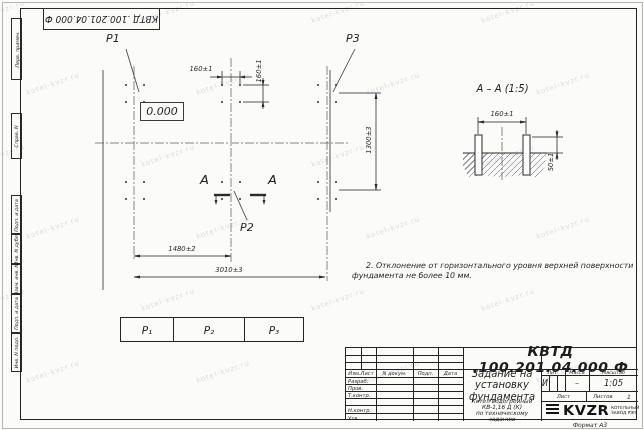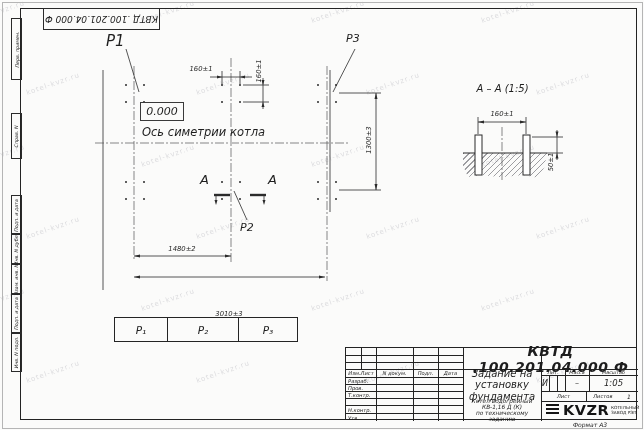--- a/index.html
+++ b/index.html
@@ -14,21 +14,21 @@
       white-space:nowrap;font-style:normal;letter-spacing:1px;}
   .side-box{position:absolute;border:1px solid #2a2a2a;display:flex;align-items:center;justify-content:center;}
   .side-box span{transform:rotate(-90deg);white-space:nowrap;font-size:4.8px;font-style:italic;color:#222;}
   .dot{position:absolute;width:2.4px;height:2.4px;border-radius:50%;background:#2b2b2b;}
   .tb-line{position:absolute;background:#232323;}
   .tb-txt{position:absolute;font-style:italic;color:#1d1d1d;}
   #hatch{position:absolute;left:463px;top:153px;width:84px;height:25px;
      background:repeating-linear-gradient(135deg,rgba(80,80,88,.55) 0 .9px,transparent .9px 4.2px);
      clip-path:polygon(0% 0%,100% 0%,97% 55%,90% 100%,72% 88%,45% 97%,22% 88%,6% 96%,0% 50%);}
   #logo-bars{background:repeating-linear-gradient(180deg,#141414 0 2.1px,transparent 2.1px 4.2px);}
-  table.loads{position:absolute;left:114px;top:317px;border-collapse:collapse;}
+  table.loads{position:absolute;left:120px;top:317px;border-collapse:collapse;}
   table.loads td{border:1.2px solid #242424;text-align:center;font-style:italic;
      font-size:10.5px;color:#1d1d1d;padding:0;}
   .note{font-size:7.8px;line-height:1.28;font-style:italic;color:#232323;text-indent:14px;white-space:normal;}
   svg line{stroke:#2b2b2b;}
   svg .thin{stroke-width:.8;}
   svg .med{stroke-width:1.2;}
   svg .thick{stroke-width:2.4;}
   svg .cl{stroke:#555;stroke-width:.7;stroke-dasharray:9 2 2 2;}
   svg polygon{fill:#2b2b2b;}
   svg .bolt{fill:#ffffff;stroke:#2b2b2b;stroke-width:1;}
@@ -179,43 +179,43 @@
     <line class="thin" x1="478" y1="122" x2="526" y2="122"></line>
     <polygon points="478,122 484,120.5 484,123.5"></polygon>
     <polygon points="526,122 520,120.5 520,123.5"></polygon>
     <line class="thin" x1="532" y1="137" x2="563" y2="137"></line>
     <line class="thin" x1="547" y1="153" x2="563" y2="153"></line>
     <line class="thin" x1="557" y1="130" x2="557" y2="160"></line>
     <polygon points="557,137 555.5,131.5 558.5,131.5"></polygon>
     <polygon points="557,153 555.5,158.5 558.5,158.5"></polygon>
   </svg>
 
-  <span class="txt" style="left:106px;top:32px;font-size:15px;">Р1</span>
+  <span class="txt" style="left:106px;top:32px;font-size:11px;">Р1</span>
   <span class="txt" style="left:346px;top:32px;font-size:11px;">Р3</span>
   <span class="txt" style="left:240px;top:221px;font-size:11px;">Р2</span>
 
   <div class="box ctr" style="left:140px;top:102px;width:42px;height:17px;border-color:#3a3a3a;">
     <span class="txt" style="position:static;font-size:11px;">0.000</span>
   </div>
-  <span class="txt" style="left:142px;top:125px;font-size:11.5px;">Ось симетрии котла</span>
 
   <span class="txt dim ctr" style="left:184px;top:65px;width:34px;">160±1</span>
   <span class="txt dim ctr" style="left:244px;top:67px;width:30px;transform:rotate(-90deg);">160±1</span>
   <span class="txt dim ctr" style="left:354px;top:136px;width:30px;transform:rotate(-90deg);">1300±3</span>
   <span class="txt dim ctr" style="left:157px;top:245px;width:50px;font-style:italic;">1480±2</span>
-  <span class="txt dim ctr" style="left:204px;top:266px;width:50px;margin-top:44px;">3010±3</span>
+  <span class="txt dim ctr" style="left:204px;top:266px;width:50px;">3010±3</span>
 
   <span class="txt" style="left:200px;top:172px;font-size:13px;">А</span>
   <span class="txt" style="left:268px;top:172px;font-size:13px;">А</span>
 
   <span class="txt ctr" style="left:455px;top:83px;width:95px;font-size:10px;">А – А (1:5)</span>
   <span class="txt dim ctr" style="left:482px;top:110px;width:40px;">160±1</span>
   <span class="txt dim ctr" style="left:536px;top:158px;width:30px;transform:rotate(-90deg);">50±1</span>
 
   <div class="abs" style="left:352px;top:261px;width:284px;">
+    <div class="note">2. Отклонение от горизонтального уровня верхней поверхности фундамента не более 10 мм.</div>
   </div>
 
   <table class="loads">
     <tbody>
         <tr>
       <td style="width:52px;height:23px;">Р₁</td>
       <td style="width:70px;">Р₂</td>
       <td style="width:58px;">Р₃</td>
     </tr>
   </tbody>

